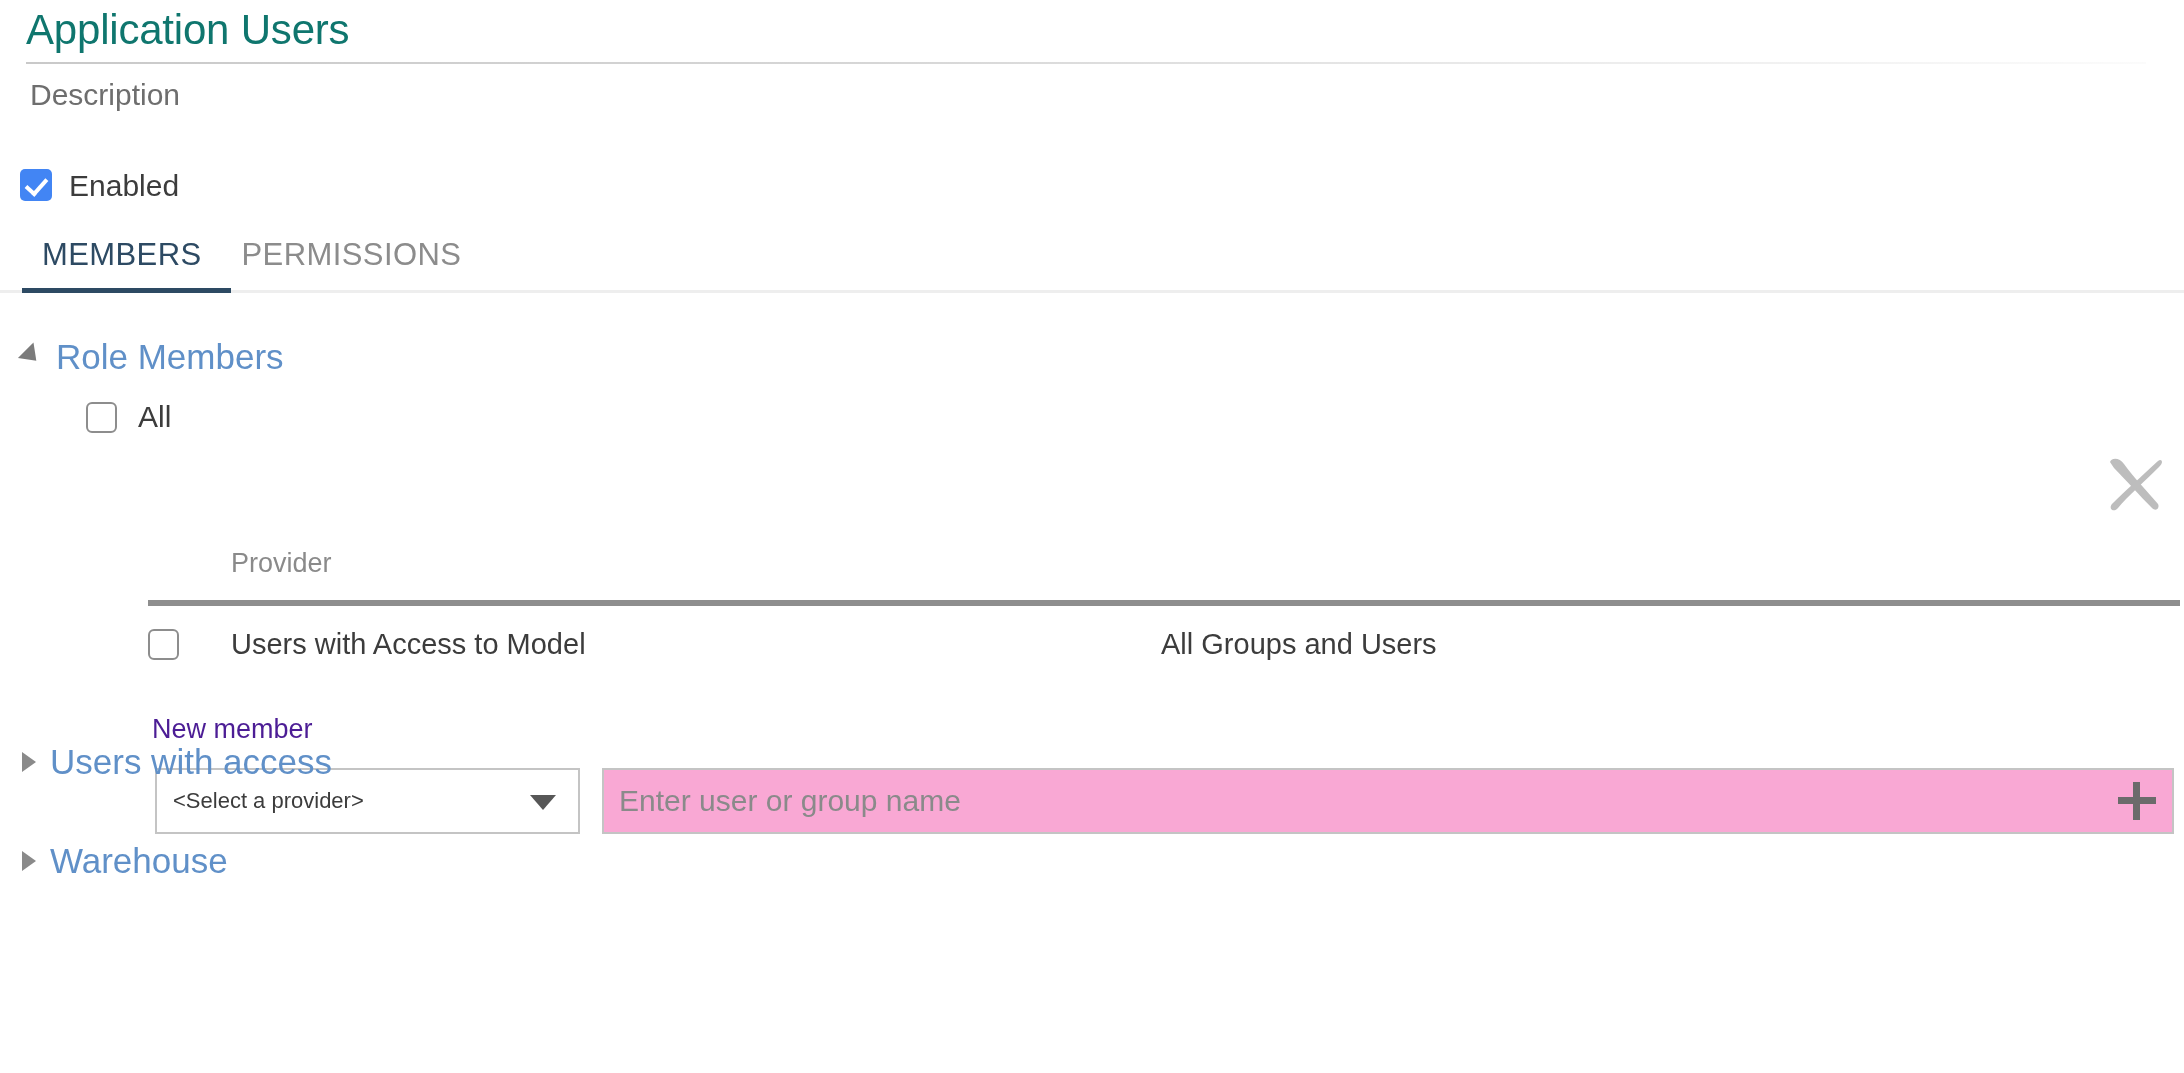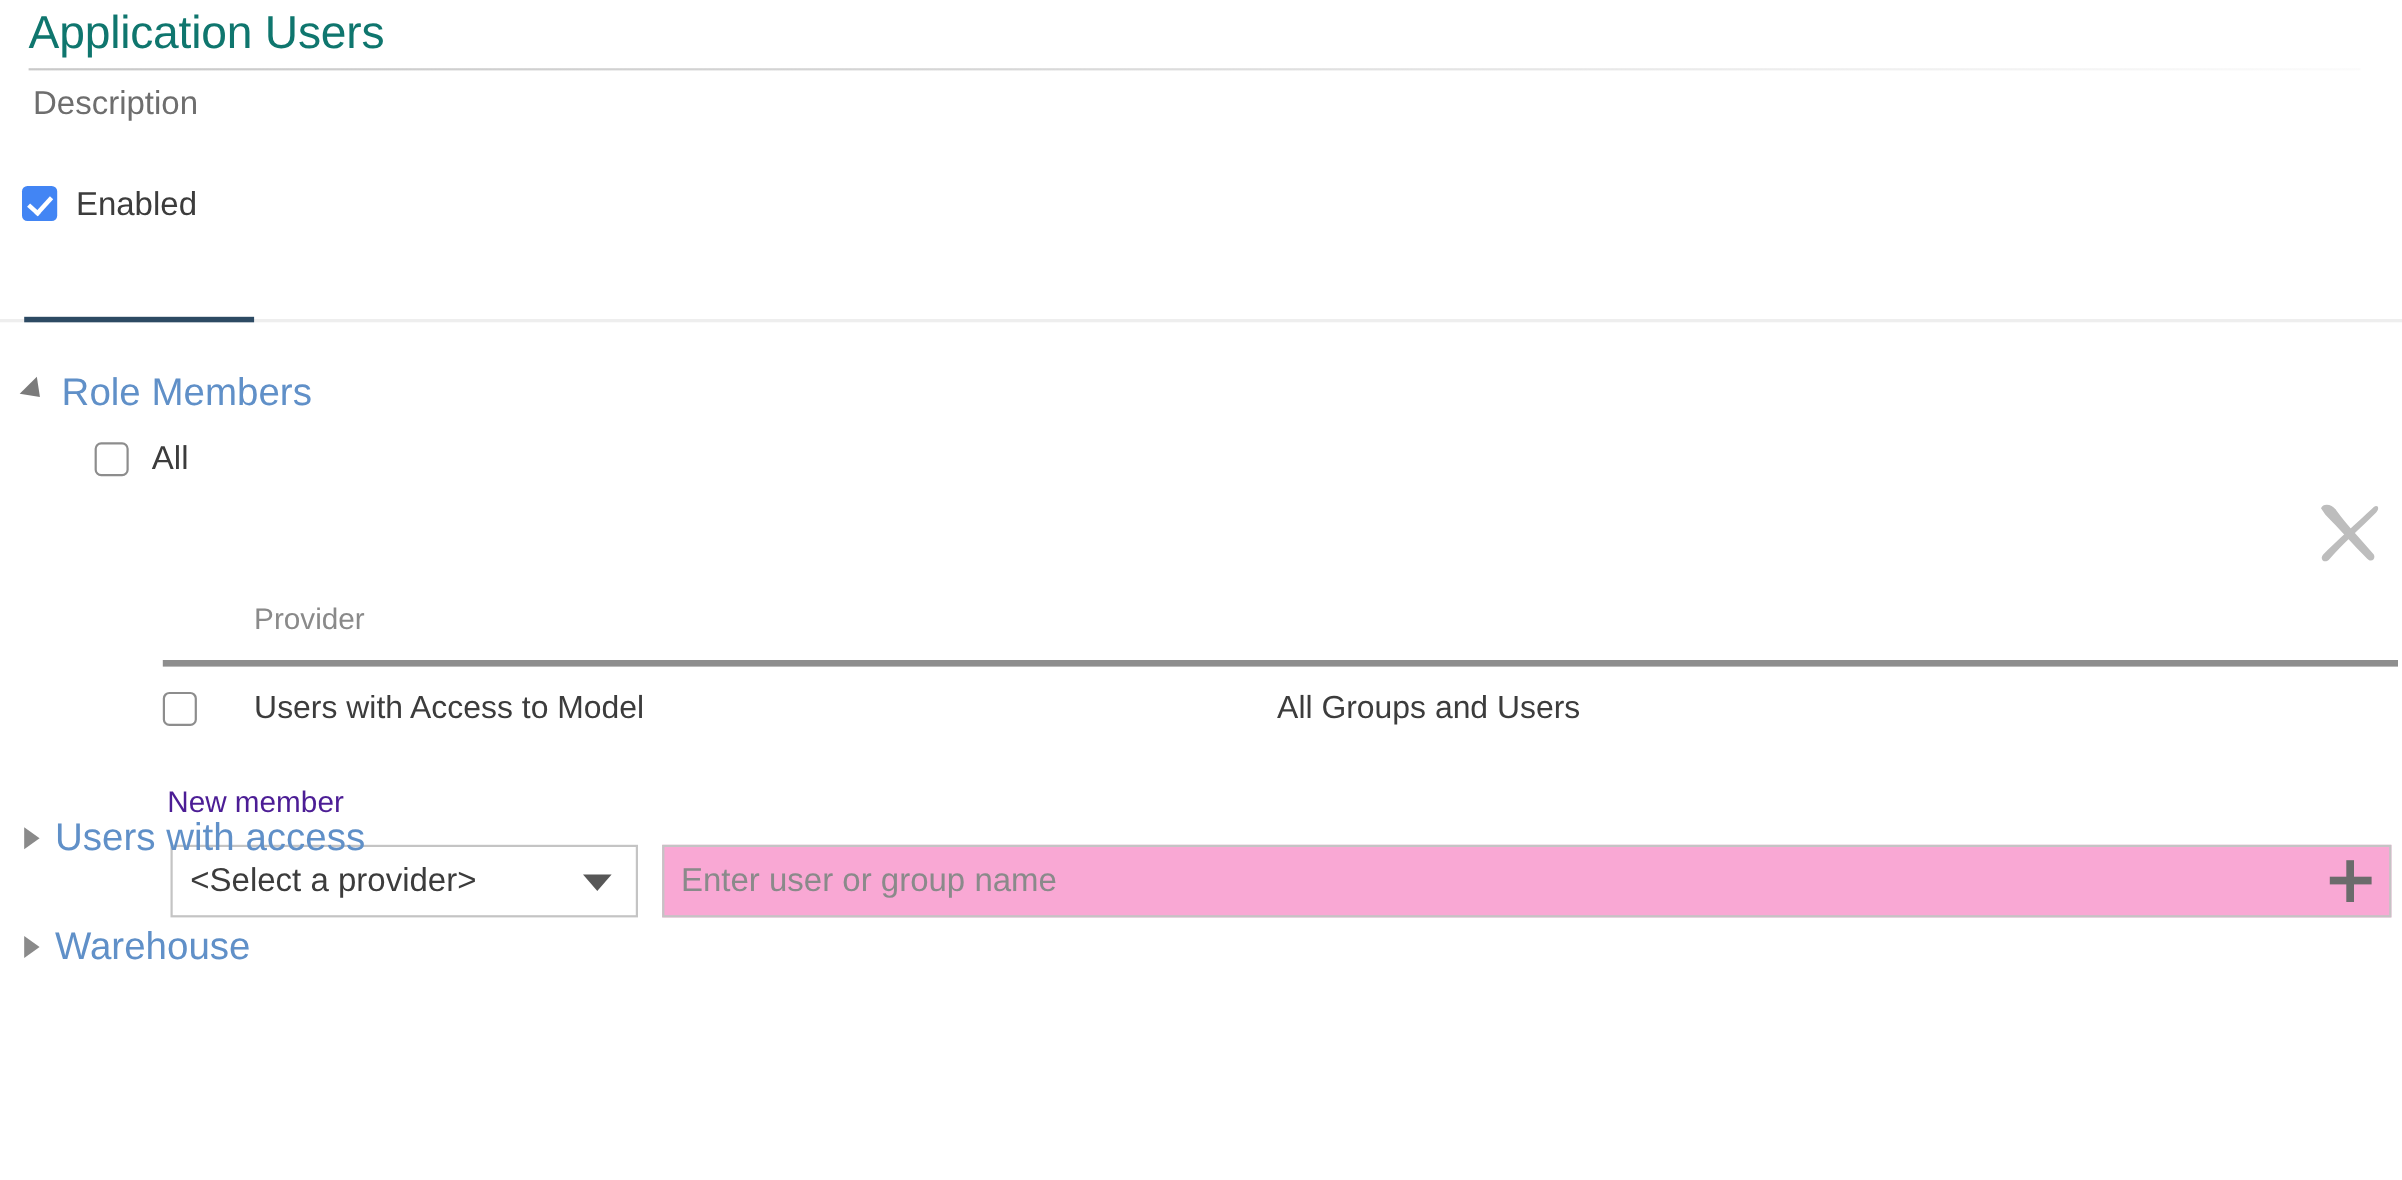--- a/index.html
+++ b/index.html
@@ -235,21 +235,21 @@
     width: 425px;
     height: 66px;
     border: 2px solid #c4c4c4;
     background: #ffffff;
     display: flex;
     align-items: center;
     position: relative;
     cursor: pointer;
   }
   .select-value {
-    font-size: 30px;
+    font-size: 22px;
     color: #3c3c3c;
     padding-left: 16px;
     white-space: nowrap;
   }
   .select-arrow {
     position: absolute;
     right: 22px;
     top: 50%;
     margin-top: -6px;
     width: 0; height: 0;
@@ -303,20 +303,24 @@
 
   <div class="page-title">Application Users</div>
   <div class="title-divider"></div>
   <div class="description">Description</div>
 
   <div class="enabled-row">
     <div class="cb-blue"></div>
     <div class="enabled-label">Enabled</div>
   </div>
 
+  <div class="tabs">
+    <button class="tab active">MEMBERS</button>
+    <button class="tab inactive">PERMISSIONS</button>
+  </div>
   <div class="tab-baseline"></div>
   <div class="tab-underline"></div>
 
   <div class="section" id="sec-role">
     <span class="tri tri-down"></span>
     <span class="section-label">Role Members</span>
   </div>
 
   <div class="all-row">
     <div class="cb-empty"></div>

